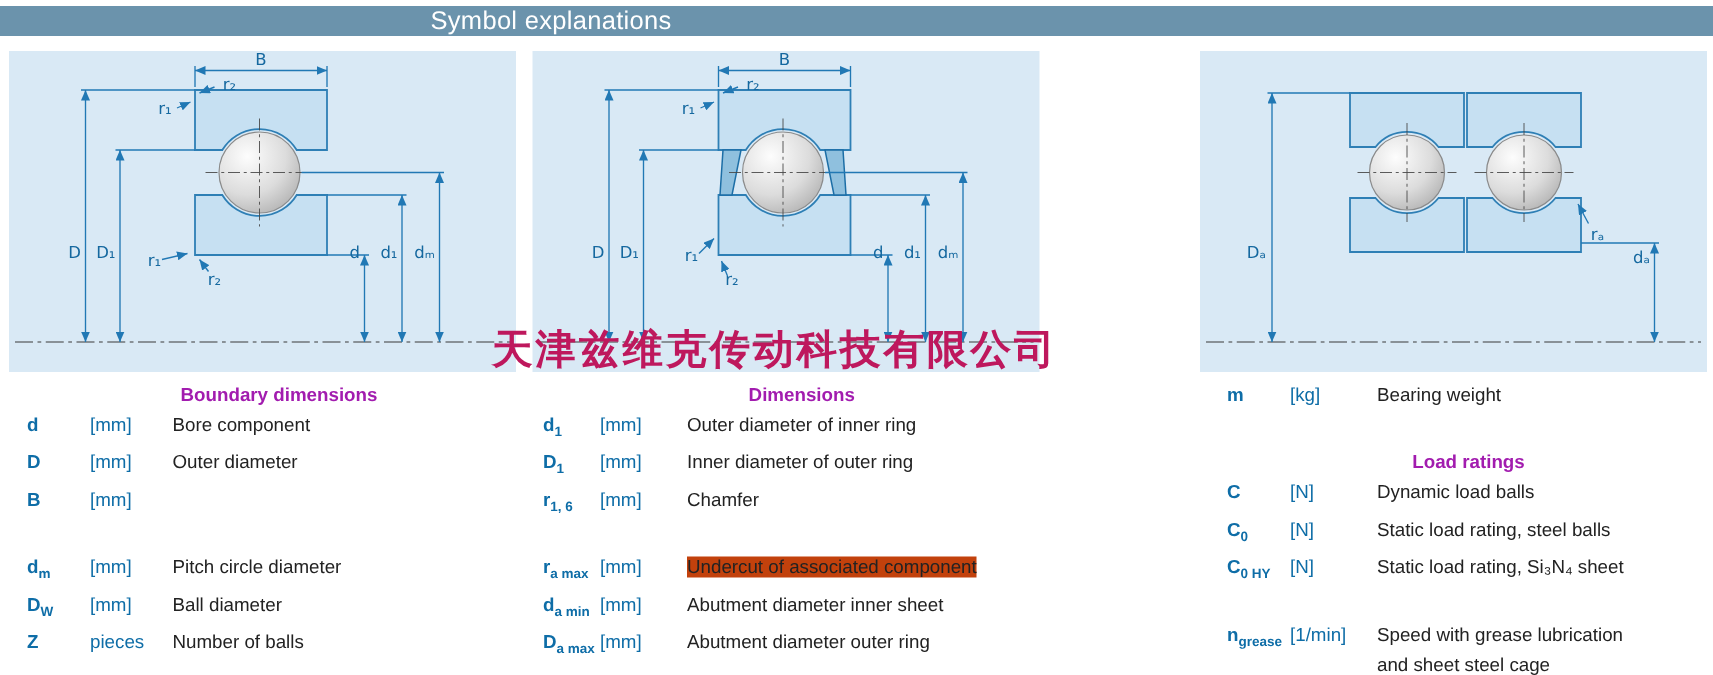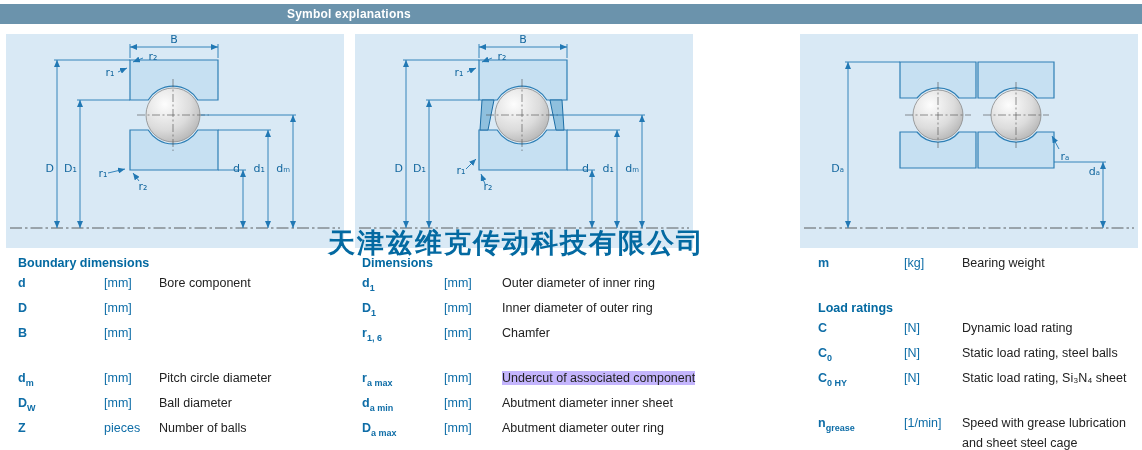--- a/index.html
+++ b/index.html
@@ -1,45 +1,45 @@
 <!DOCTYPE html>
 <html><head>
 <meta charset="utf-8">
 <style>
   html,body{margin:0;padding:0;}
   body{width:1142px;height:450px;background:#f2f2f2;font-family:"Liberation Sans","DejaVu Sans",sans-serif;}
   .page{position:relative;width:1142px;height:450px;background:#ffffff;overflow:hidden;border-bottom:2px solid #bcc2c6;}
 
   .header-bar{position:absolute;top:4px;left:0;right:0;height:20px;background:#6b93ac;}
-  .header-title{position:absolute;left:287px;top:0;height:20px;line-height:20px;color:#ffffff;font-size:12px;font-weight:bold;letter-spacing:.2px;}
+  .header-title{position:absolute;left:287px;top:0;height:20px;line-height:20px;color:#ffffff;font-size:17px;font-weight:normal;letter-spacing:.2px;}
 
   .panel{position:absolute;top:34px;height:214px;background:#d9e9f5;}
   .p1{left:6px;width:338px;}
   .p2{left:355px;width:338px;}
   .p3{left:800px;width:338px;}
   .panel svg{display:block;}
   .panel text{font-family:"DejaVu Sans","Liberation Sans",sans-serif;font-size:11px;fill:#15689f;}
 
-  .watermark{position:absolute;left:328px;top:215px;z-index:6;font-size:27px;font-weight:bold;color:#0369a1;letter-spacing:2px;white-space:nowrap;font-family:Liberation Sans, sans-serif;margin-top:10px;}
+  .watermark{position:absolute;left:328px;top:215px;z-index:6;font-size:27px;font-weight:bold;color:#be185d;letter-spacing:2px;white-space:nowrap;font-family:Liberation Sans, sans-serif;}
 
   .col{position:absolute;top:253px;font-size:12.5px;color:#222;}
   .col1{left:18px;width:336px;}
   .col2{left:362px;width:345px;}
   .col3{left:818px;width:322px;}
-  .heading{height:20.3px;line-height:20.3px;font-weight:bold;color:#0369a1;}
+  .heading{height:20.3px;line-height:20.3px;font-weight:bold;color:#a21caf;text-align:center;}
   .gap{height:20.3px;}
   .trow{display:flex;min-height:20.3px;line-height:20.3px;}
   .sym{color:#0e6da7;font-weight:bold;flex:0 0 42px;}
-  .unit{color:#0e6da7;flex:0 0 55px;margin-left:44px;}
+  .unit{color:#0e6da7;flex:0 0 55px;}
   .desc{flex:1;color:#222;}
   .col2 .sym{flex-basis:38px;}
   .col2 .unit{flex-basis:58px;}
   .col3 .unit{flex-basis:58px;}
   sub{font-size:9px;}
-  .hl{background:#c4b5fd;}
+  .hl{background:#c2410c;}
   .dline{display:block;}
 </style>
 </head>
 <body>
 
 <div class="page">
 
   <div class="header-bar">
     <span class="header-title">Symbol explanations</span>
   </div>
@@ -205,20 +205,21 @@
   <div class="col col1">
     <div class="heading">Boundary dimensions</div>
     <div class="trow">
       <span class="sym"><span>d</span><sub></sub></span>
       <span class="unit">[mm]</span>
       <span class="desc">Bore component</span>
     </div>
     <div class="trow">
       <span class="sym"><span>D</span><sub></sub></span>
       <span class="unit">[mm]</span>
+      <span class="desc">Outer diameter</span>
     </div>
     <div class="trow">
       <span class="sym"><span>B</span><sub></sub></span>
       <span class="unit">[mm]</span>
     </div>
     <div class="gap"></div>
     <div class="trow">
       <span class="sym"><span>d</span><sub>m</sub></span>
       <span class="unit">[mm]</span>
       <span class="desc">Pitch circle diameter</span>
@@ -274,21 +275,21 @@
     <div class="trow">
       <span class="sym"><span>m</span><sub></sub></span>
       <span class="unit">[kg]</span>
       <span class="desc">Bearing weight</span>
     </div>
     <div class="gap"></div>
     <div class="heading">Load ratings</div>
     <div class="trow">
       <span class="sym"><span>C</span><sub></sub></span>
       <span class="unit">[N]</span>
-      <span class="desc">Dynamic load rating</span>
+      <span class="desc">Dynamic load balls</span>
     </div>
     <div class="trow">
       <span class="sym"><span>C</span><sub>0</sub></span>
       <span class="unit">[N]</span>
       <span class="desc">Static load rating, steel balls</span>
     </div>
     <div class="trow">
       <span class="sym"><span>C</span><sub>0 HY</sub></span>
       <span class="unit">[N]</span>
       <span class="desc">Static load rating, Si₃N₄ sheet</span>

